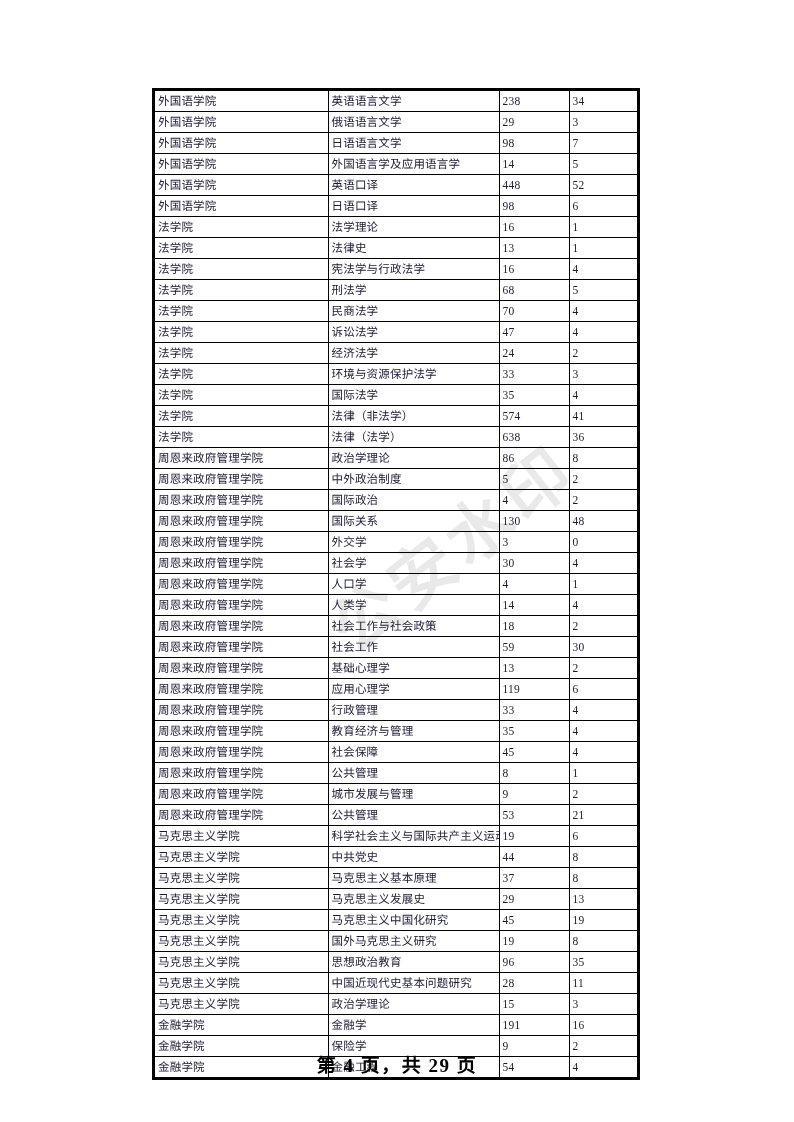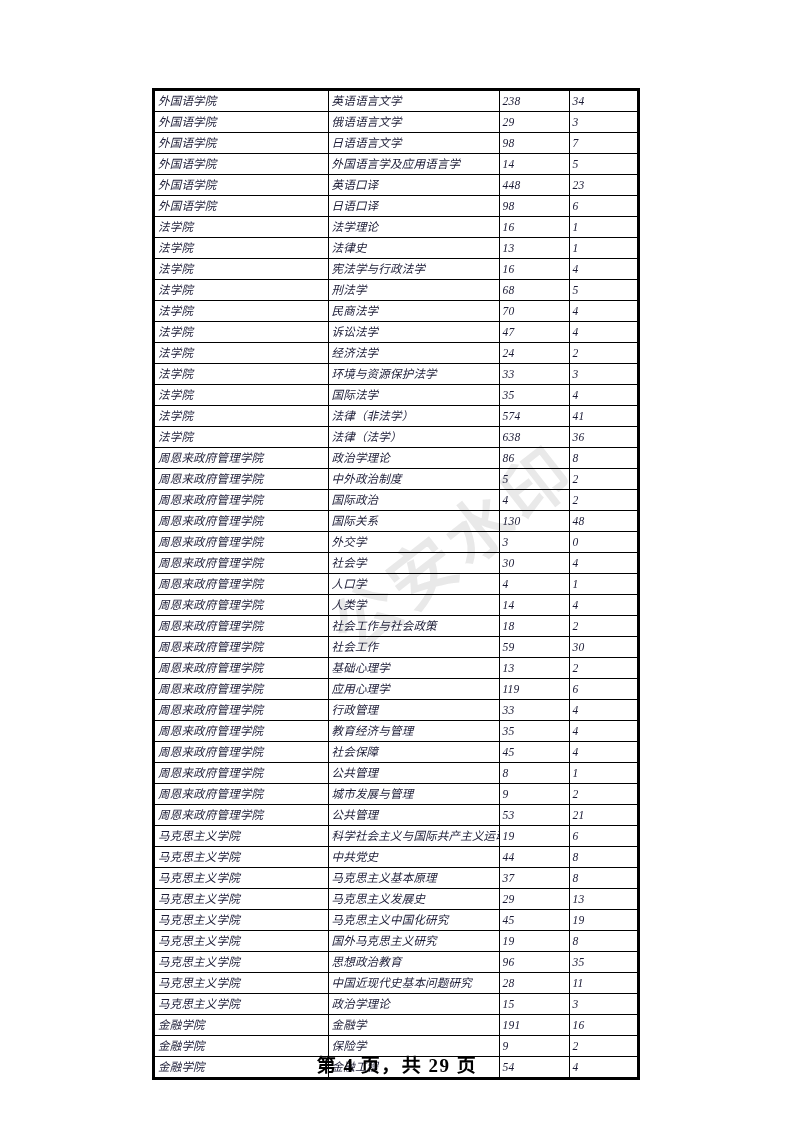--- a/index.html
+++ b/index.html
@@ -56,21 +56,20 @@
     left: 153px;
     top: 89px;
     width: 484px;
     z-index: 2;
   }
   table.data-table {
     border-collapse: collapse;
     table-layout: fixed;
     width: 484px;
     background: transparent;
-    font-style: italic;
   }
   table.data-table col.c-college { width: 174px; }
   table.data-table col.c-major   { width: 171px; }
   table.data-table col.c-applied { width: 70px; }
   table.data-table col.c-admit   { width: 69px; }
 
   table.data-table td {
     border: 1px solid #000000;
     height: 20px;
     padding: 0 0 0 3px;
@@ -158,21 +157,21 @@
           <tr>
             <td class="cell-college">外国语学院</td>
             <td class="cell-major">外国语言学及应用语言学</td>
             <td class="cell-num">14</td>
             <td class="cell-num">5</td>
           </tr>
           <tr>
             <td class="cell-college">外国语学院</td>
             <td class="cell-major">英语口译</td>
             <td class="cell-num">448</td>
-            <td class="cell-num">23</td>
+            <td class="cell-num">52</td>
           </tr>
           <tr>
             <td class="cell-college">外国语学院</td>
             <td class="cell-major">日语口译</td>
             <td class="cell-num">98</td>
             <td class="cell-num">6</td>
           </tr>
           <tr>
             <td class="cell-college">法学院</td>
             <td class="cell-major">法学理论</td>

